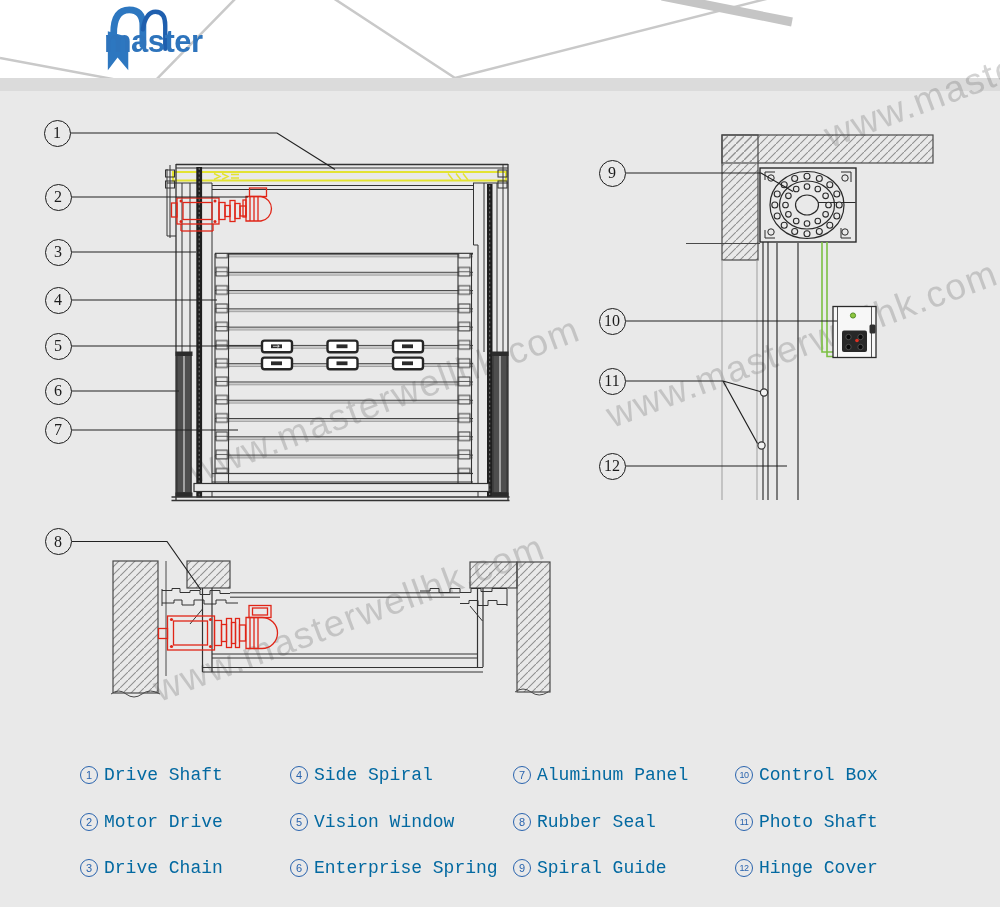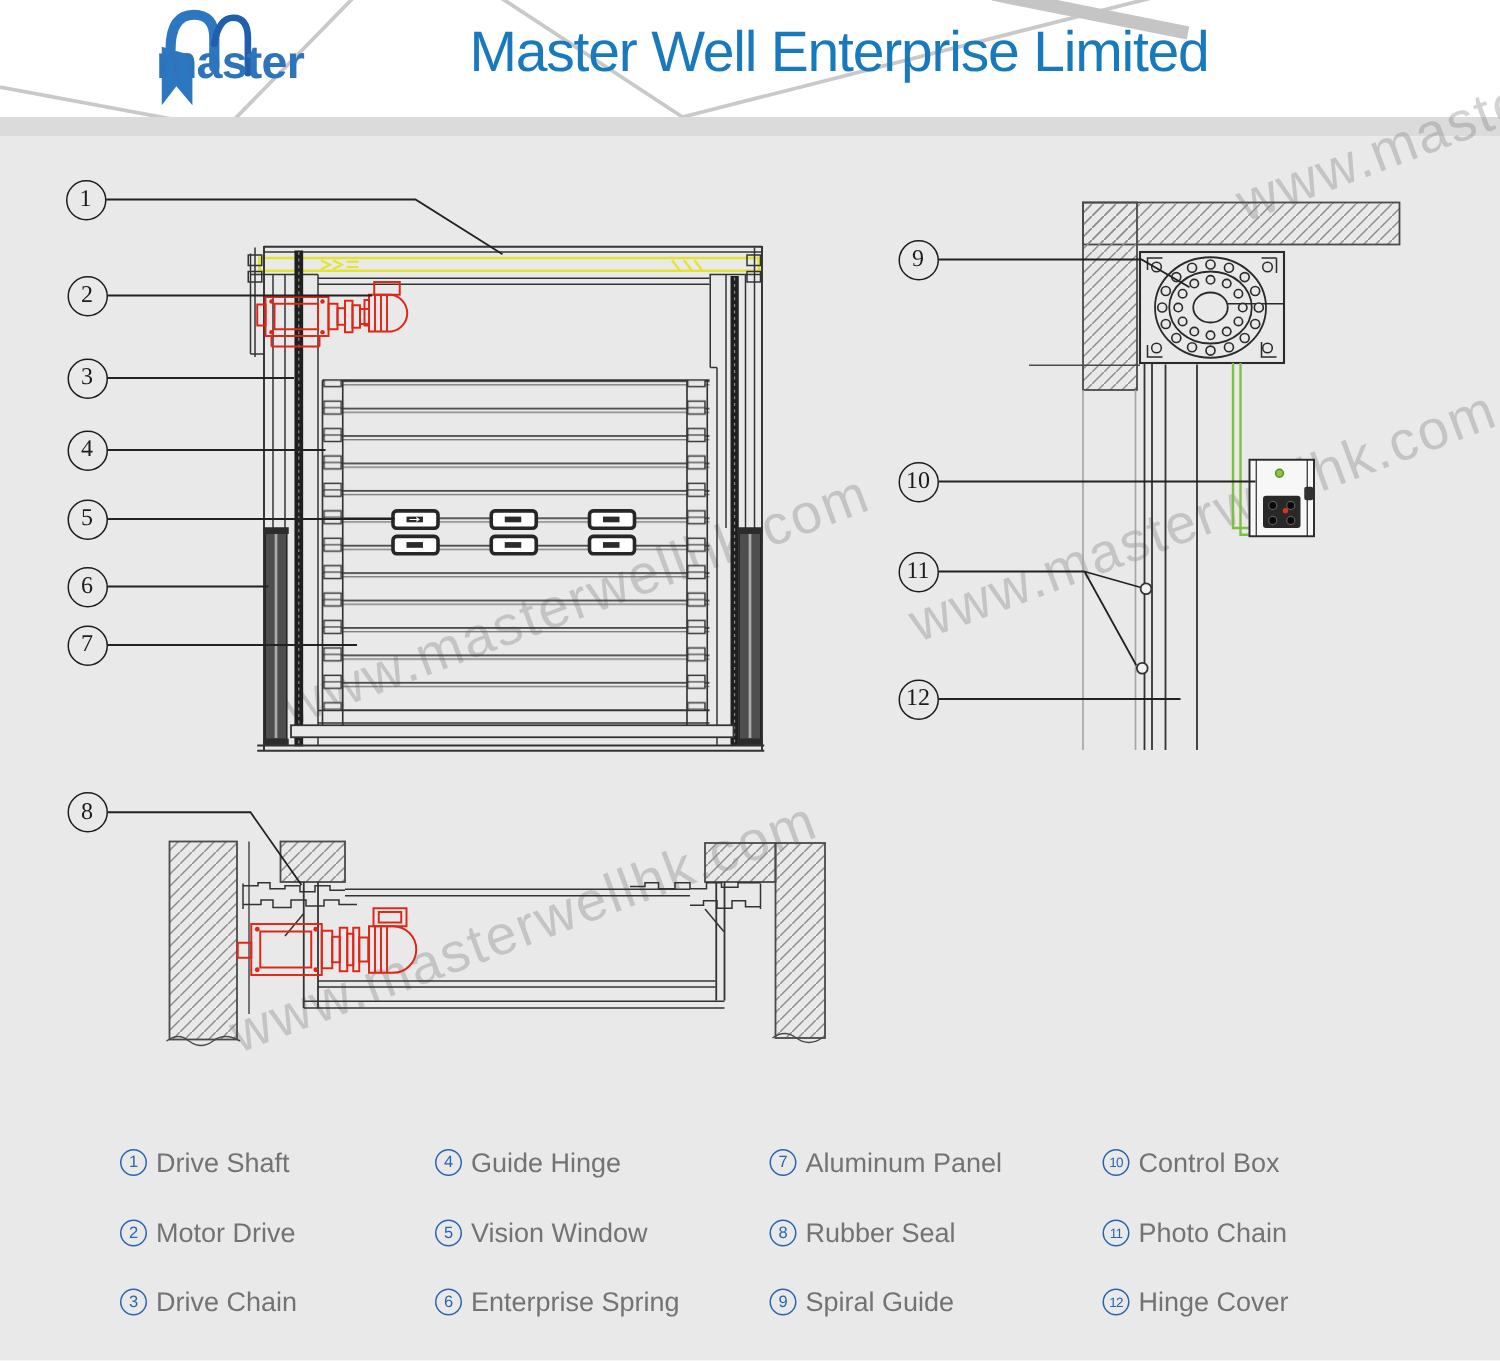--- a/index.html
+++ b/index.html
@@ -23,40 +23,39 @@
   
   .callout{position:absolute;z-index:3;width:27px;height:27px;box-sizing:border-box;
     border:1.7px solid #1c1c1c;border-radius:50%;display:flex;align-items:center;justify-content:center;
     font-family:"Liberation Serif",serif;font-size:16px;color:#1c1c1c;background:transparent;}
 
   
   .legend-item{position:absolute;z-index:3;display:flex;align-items:center;height:20px;}
   .legend-num{box-sizing:border-box;width:18px;height:18px;border:1.4px solid #2a64ae;border-radius:50%;
     display:flex;align-items:center;justify-content:center;font-size:11px;color:#2a64ae;flex:0 0 18px;}
   .legend-num.sm{font-size:9px;letter-spacing:-0.5px;}
-  .legend-label{margin-left:6px;font-size:18px;color:#737373;white-space:nowrap;}
+  .legend-label{margin-left:6px;font-size:18px;color:#0369a1;white-space:nowrap;font-family:Liberation Mono, monospace;}
 </style>
 </head>
 <body>
 
 <div class="page">
 
   <div class="header">
     <svg class="header-deco" width="1000" height="78" viewBox="0 0 1000 78">
       <polyline points="0,58 150,86 238,-4" fill="none" stroke="#c9c9c9" stroke-width="2.5"></polyline>
       <polyline points="330,-4 455,78 770,-2" fill="none" stroke="#c9c9c9" stroke-width="2.5"></polyline>
       <line x1="662" y1="-4" x2="792" y2="22" stroke="#c5c5c5" stroke-width="9"></line>
     </svg>
     <svg class="logo" viewBox="0 0 70 74" width="68" height="72">
       <path d="M10,30 Q10,6 26,6 Q40,6 40,22 L40,42" fill="none" stroke="#2d77c0" stroke-width="7" stroke-linecap="round"></path>
       <path d="M40,26 Q43,8 53,8 Q63,8 63,22 L63,46" fill="none" stroke="#1f5fae" stroke-width="4.5" stroke-linecap="round"></path>
       <path d="M4,28 L4,68 L14,55 L25,68 L25,34 Q14,31 4,28 Z" fill="#2d77c0"></path>
     </svg>
     <div class="logo-text">master</div>
-    <div class="title">Master Well Enterprise Limited</div>
   </div>
   <div class="band"></div>
 
   <div class="content">
 
     <div class="wm" style="left:190px;top:361px;">www.masterwellhk.com</div>
     <div class="wm" style="left:608px;top:305px;">www.masterwellhk.com</div>
     <div class="wm" style="left:155px;top:579px;">www.masterwellhk.com</div>
     <div class="wm" style="left:826px;top:25px;">www.masterwellhk.com</div>
 
@@ -391,21 +390,21 @@
     <div class="legend-item" style="left:80px;top:721px;">
       <span class="legend-num">2</span>
       <span class="legend-label">Motor Drive</span>
     </div>
     <div class="legend-item" style="left:80px;top:767px;">
       <span class="legend-num">3</span>
       <span class="legend-label">Drive Chain</span>
     </div>
     <div class="legend-item" style="left:290px;top:674px;">
       <span class="legend-num">4</span>
-      <span class="legend-label">Guide Hinge</span>
+      <span class="legend-label">Side Spiral</span>
     </div>
     <div class="legend-item" style="left:290px;top:721px;">
       <span class="legend-num">5</span>
       <span class="legend-label">Vision Window</span>
     </div>
     <div class="legend-item" style="left:290px;top:767px;">
       <span class="legend-num">6</span>
       <span class="legend-label">Enterprise Spring</span>
     </div>
     <div class="legend-item" style="left:513px;top:674px;">
@@ -419,20 +418,20 @@
     <div class="legend-item" style="left:513px;top:767px;">
       <span class="legend-num">9</span>
       <span class="legend-label">Spiral Guide</span>
     </div>
     <div class="legend-item" style="left:735px;top:674px;">
       <span class="legend-num sm">10</span>
       <span class="legend-label" style="">Control Box</span>
     </div>
     <div class="legend-item" style="left:735px;top:721px;">
       <span class="legend-num sm">11</span>
-      <span class="legend-label">Photo Chain</span>
+      <span class="legend-label">Photo Shaft</span>
     </div>
     <div class="legend-item" style="left:735px;top:767px;">
       <span class="legend-num sm">12</span>
       <span class="legend-label">Hinge Cover</span>
     </div>
   </div>
 </div>
 
 </body></html>

